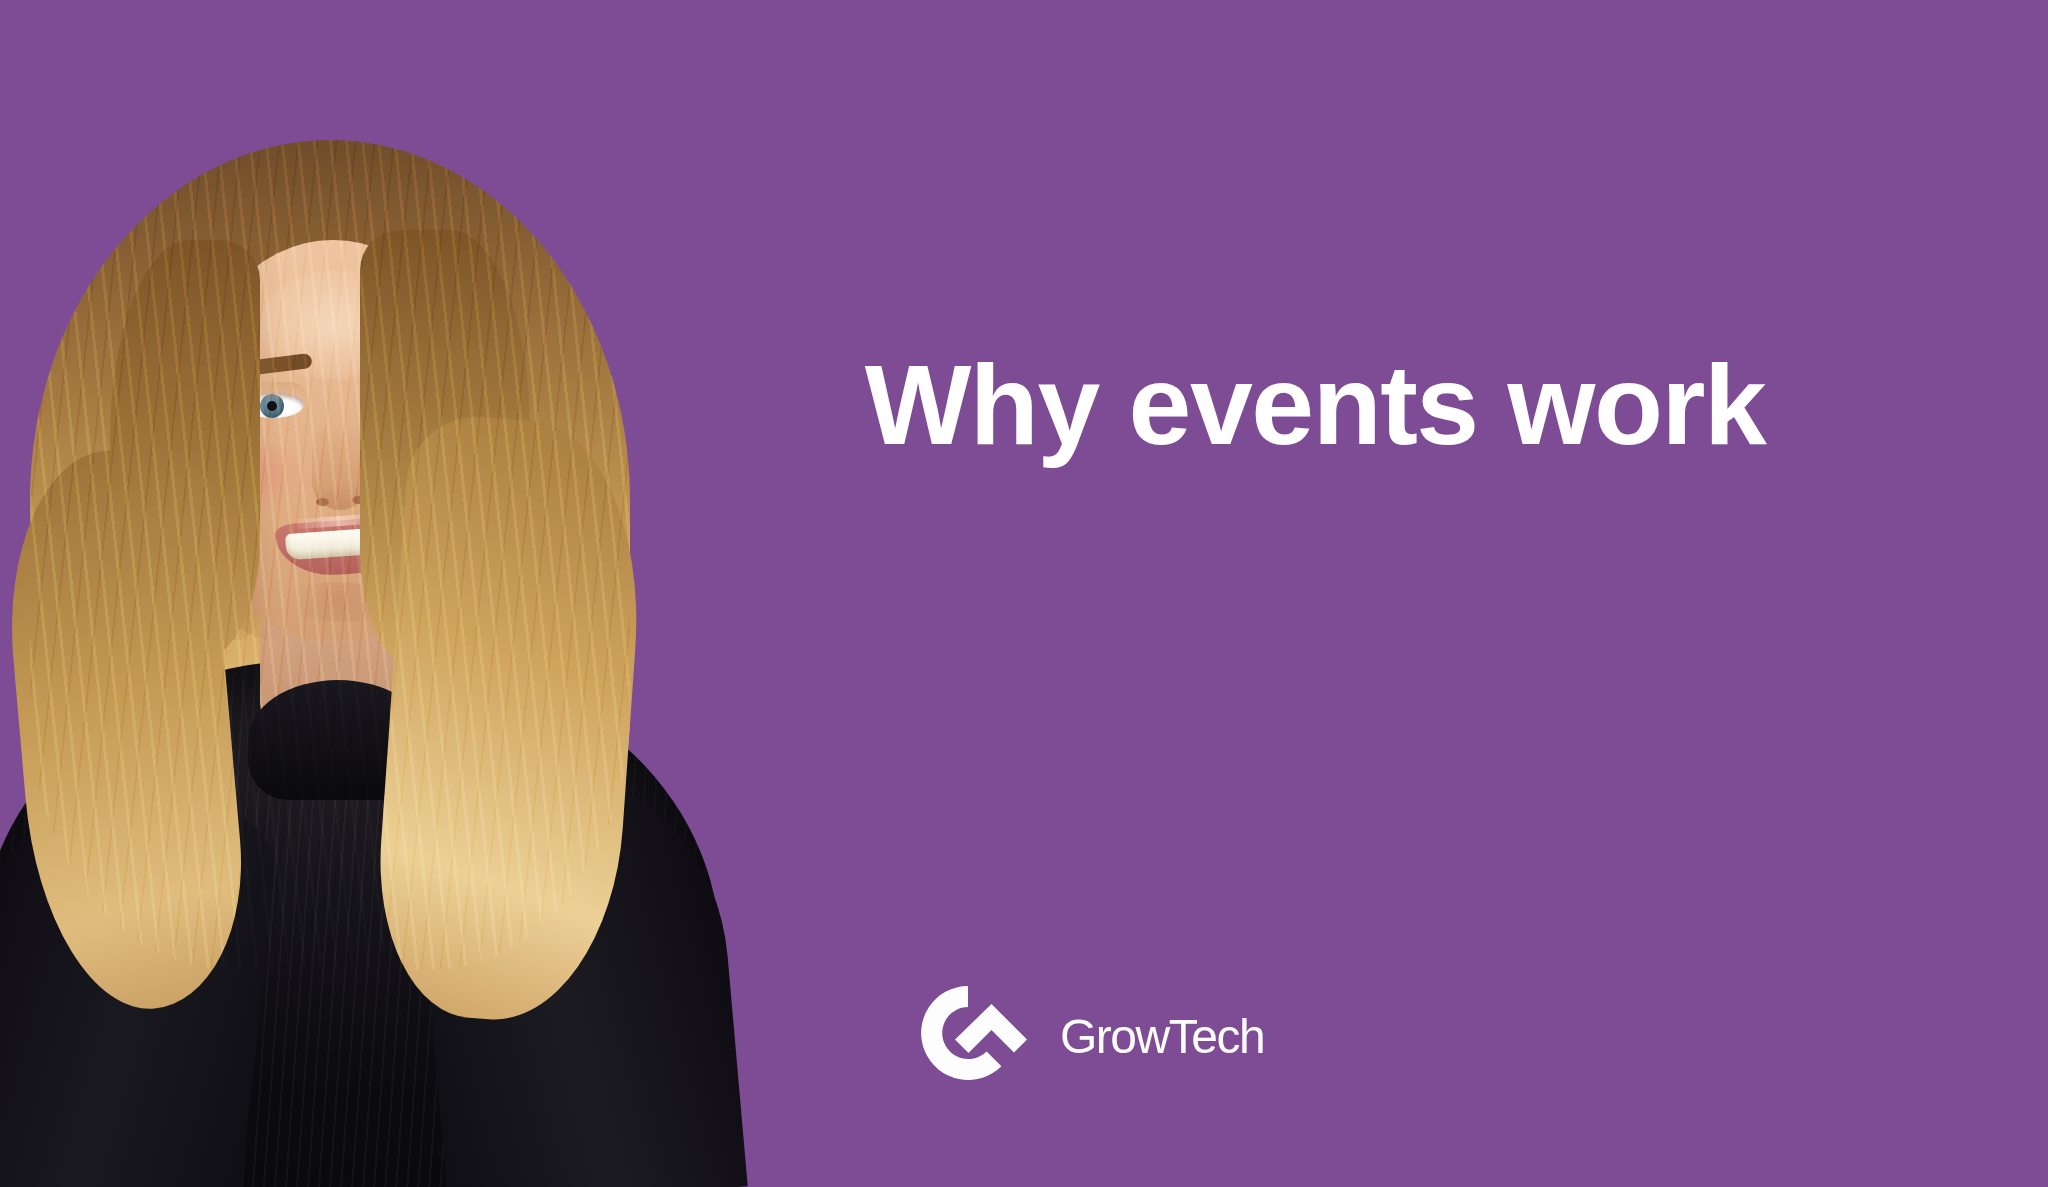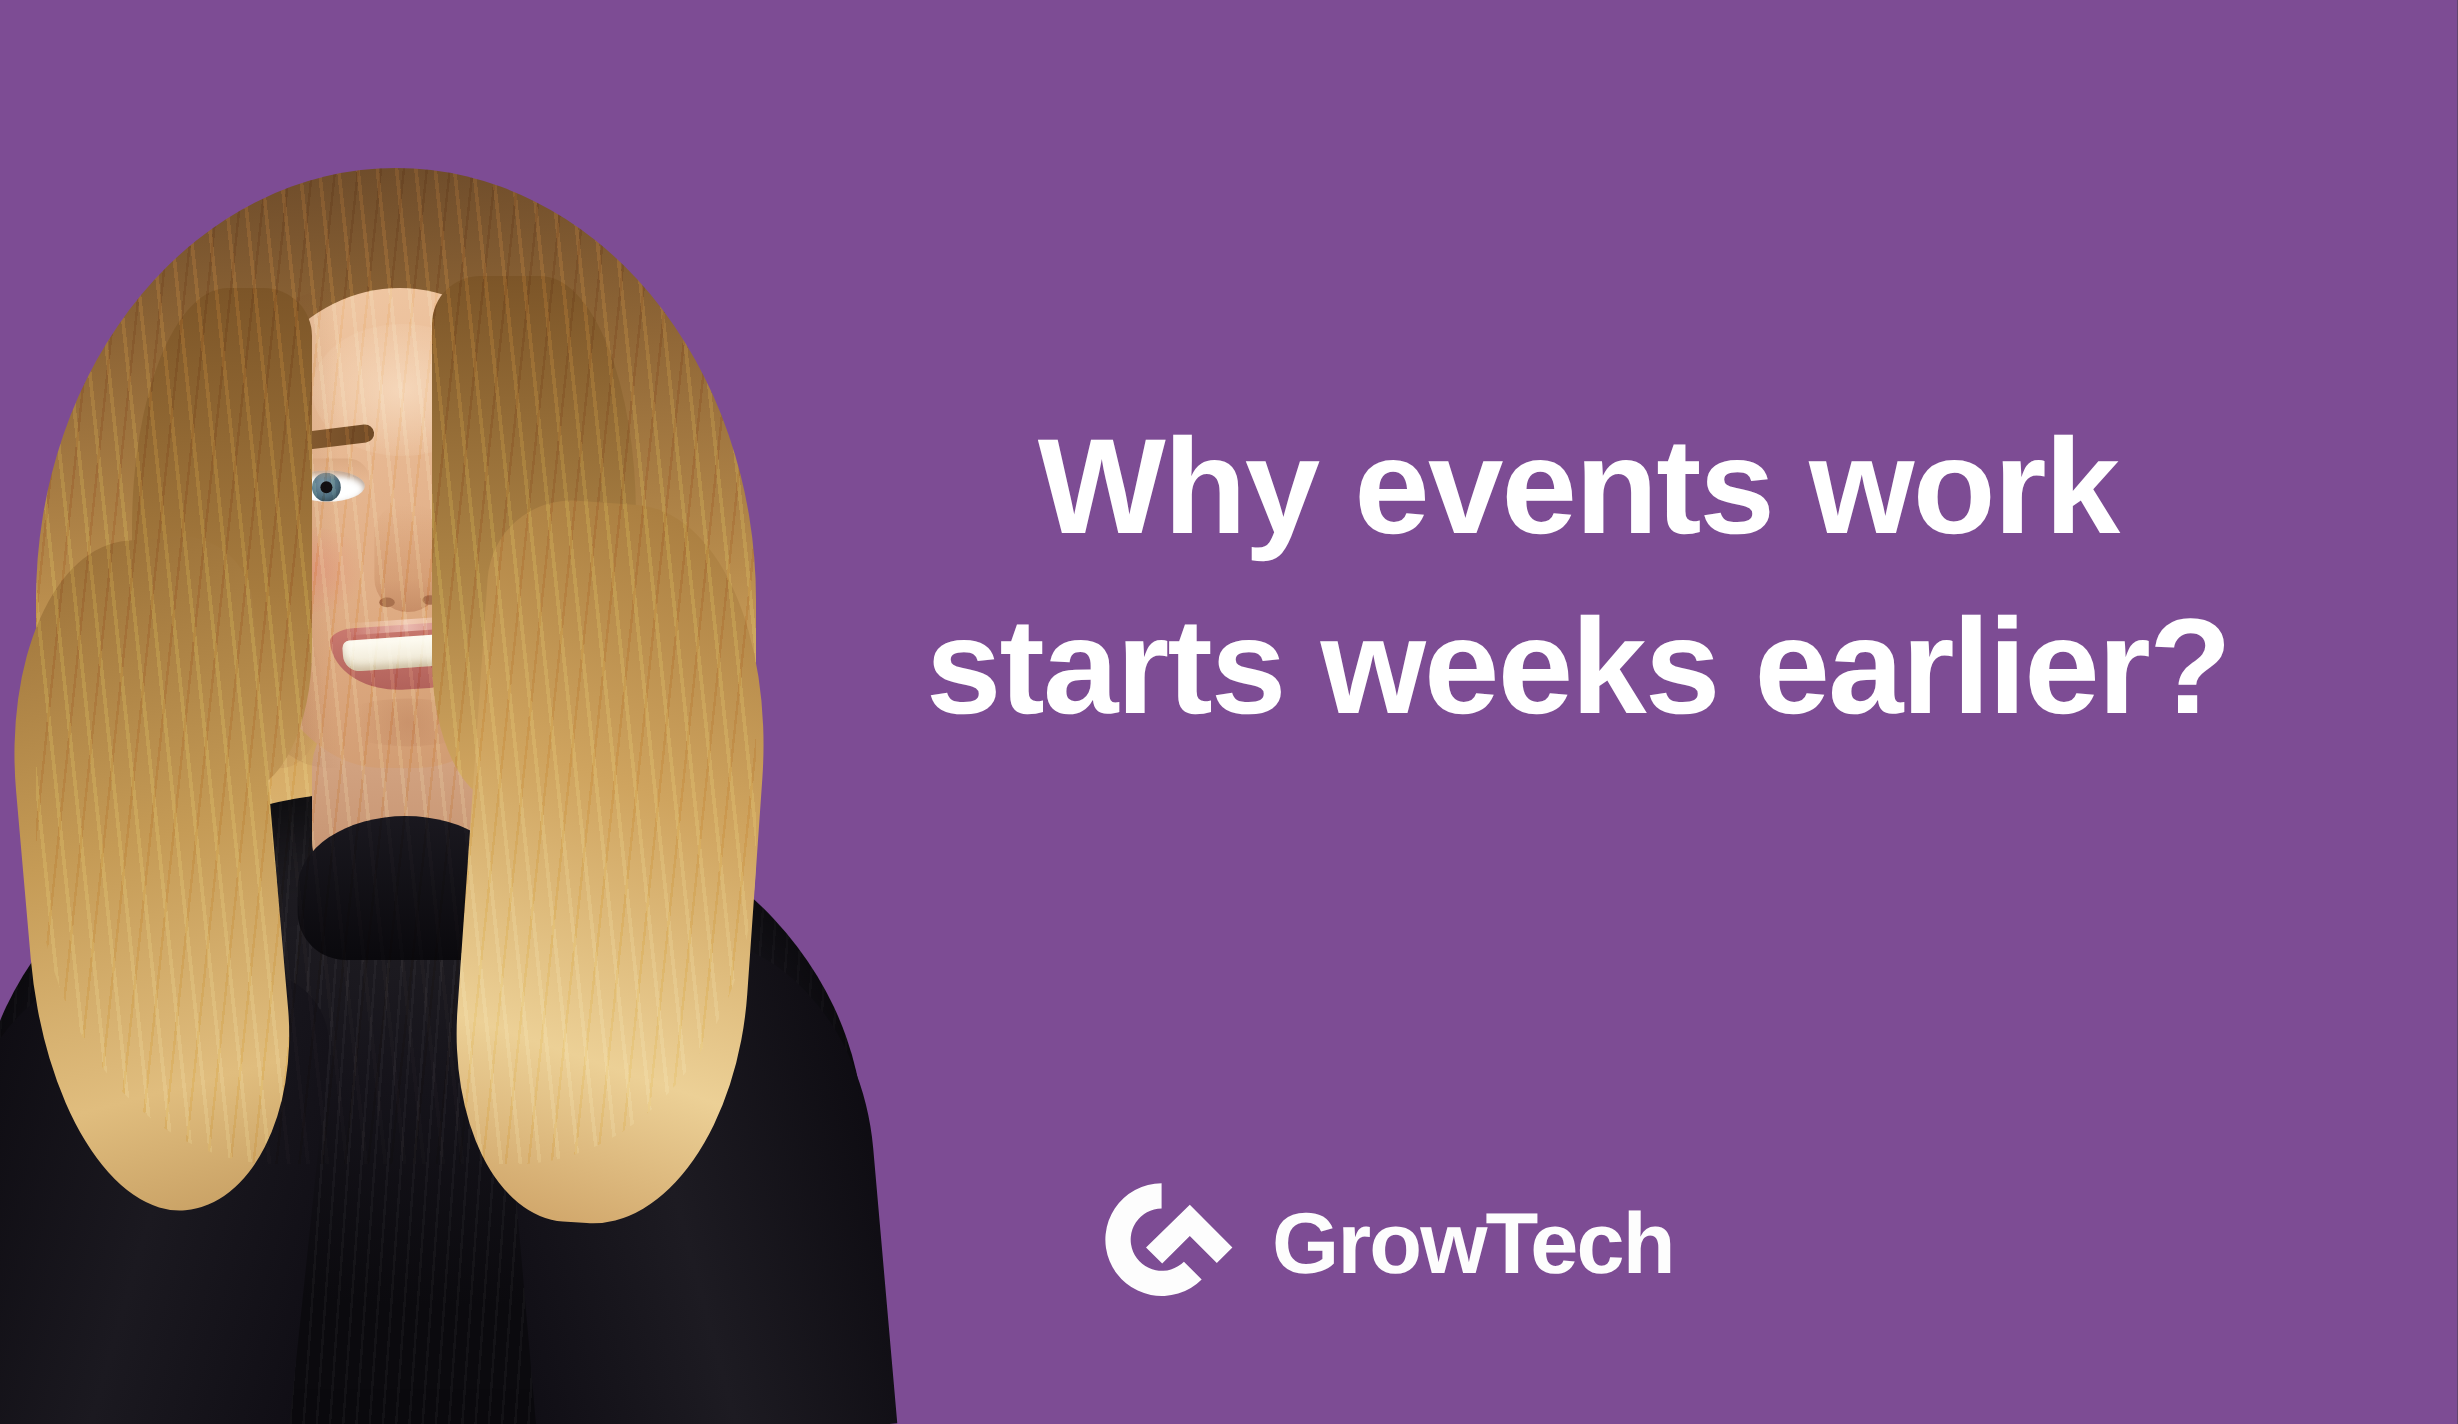--- a/index.html
+++ b/index.html
@@ -49,22 +49,22 @@
     gap: 30px;
   }
   .logo-mark {
     width: 122px;
     height: 102px;
     flex: 0 0 auto;
     display: block;
   }
   .logo-word {
     color: #fdfdfd;
-    font-size: 72px;
-    font-weight: 700;
+    font-size: 48px;
+    font-weight: 400;
     letter-spacing: -1.5px;
     line-height: 1;
     position: relative;
     top: 4px;
   }
 
   
   .portrait {
     position: absolute;
     left: -40px;
@@ -330,21 +330,20 @@
     <div class="hair-front-right"></div>
     <div class="hair-left-lock"></div>
     <div class="hair-right-lock"></div>
     <div class="hair-strands"></div>
 
     <div class="portrait-vignette"></div>
   </div>
 
   <div class="headline">
     <span class="hl-line">Why events work</span>
-    <span class="hl-line">starts weeks earlier?</span>
   </div>
 
   <div class="logo-lockup">
     <svg class="logo-mark" viewBox="0 0 122 102" aria-hidden="true">
 
       <path d="M60 4
                A 47 47 0 1 0 93.4 84.2
                L 78.6 69.4
                A 26 26 0 1 1 60 25
                Z" fill="#fdfdfd"></path>

